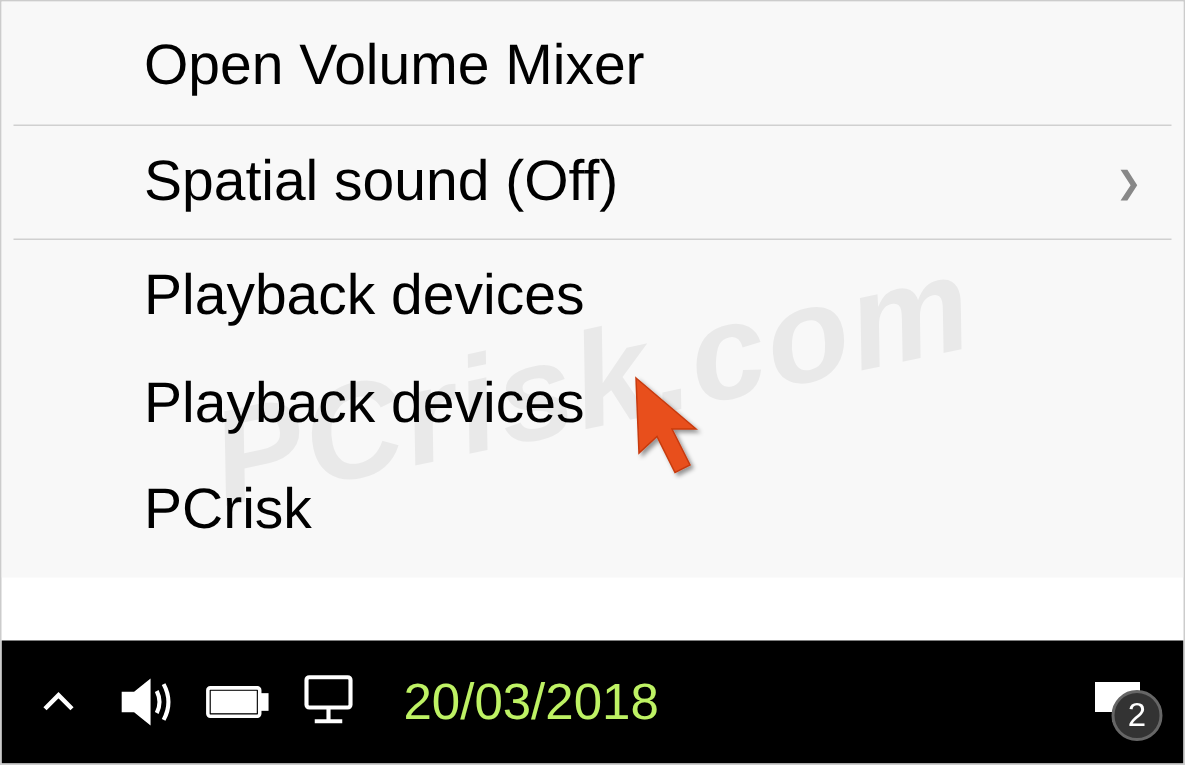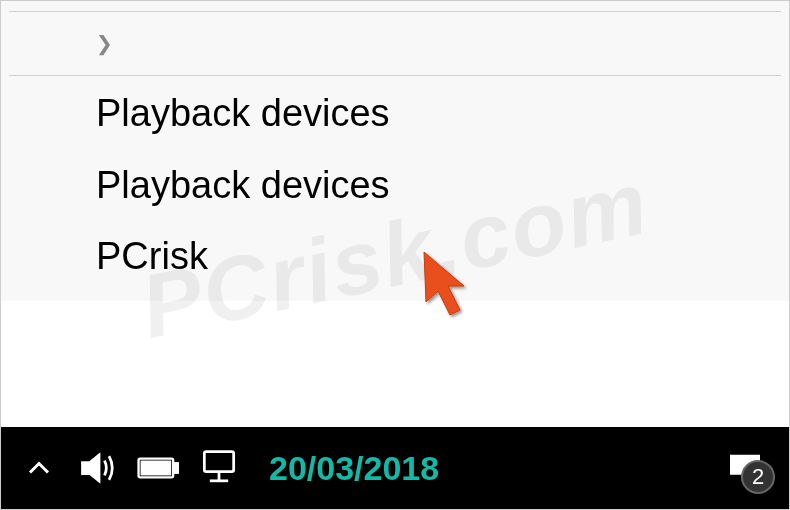--- a/index.html
+++ b/index.html
@@ -61,24 +61,24 @@
     }
     .tray-icon {
       width: 56px;
       height: 56px;
       display: flex;
       align-items: center;
       justify-content: center;
       color: #fff;
     }
     .taskbar-date {
-      color: #14b8a6;
+      color: #bef264;
       font-size: 34px;
       margin-left: 22px;
-      font-weight: 700;
+      font-weight: 400;
     }
     .taskbar-right {
       margin-left: auto;
       display: flex;
       align-items: center;
       gap: 8px;
       padding-right: 10px;
     }
     .notification-icon {
       position: relative;
@@ -124,22 +124,26 @@
       white-space: nowrap;
       letter-spacing: 2px;
     }
   </style>
 </head>
 <body>
 
 <div class="watermark">PCrisk.com</div>
 
 <div class="context-menu">
+  <div class="menu-item">
+    <span>Open Volume Mixer</span>
+  </div>
   <div class="menu-separator"></div>
   <div class="menu-item">
+    <span>Spatial sound (Off)</span>
     <span class="chevron">❯</span>
   </div>
   <div class="menu-separator"></div>
   <div class="menu-item">
     <span>Playback devices</span>
   </div>
   <div class="menu-item">
     <span>Playback devices</span>
   </div>
   <div class="menu-item">

